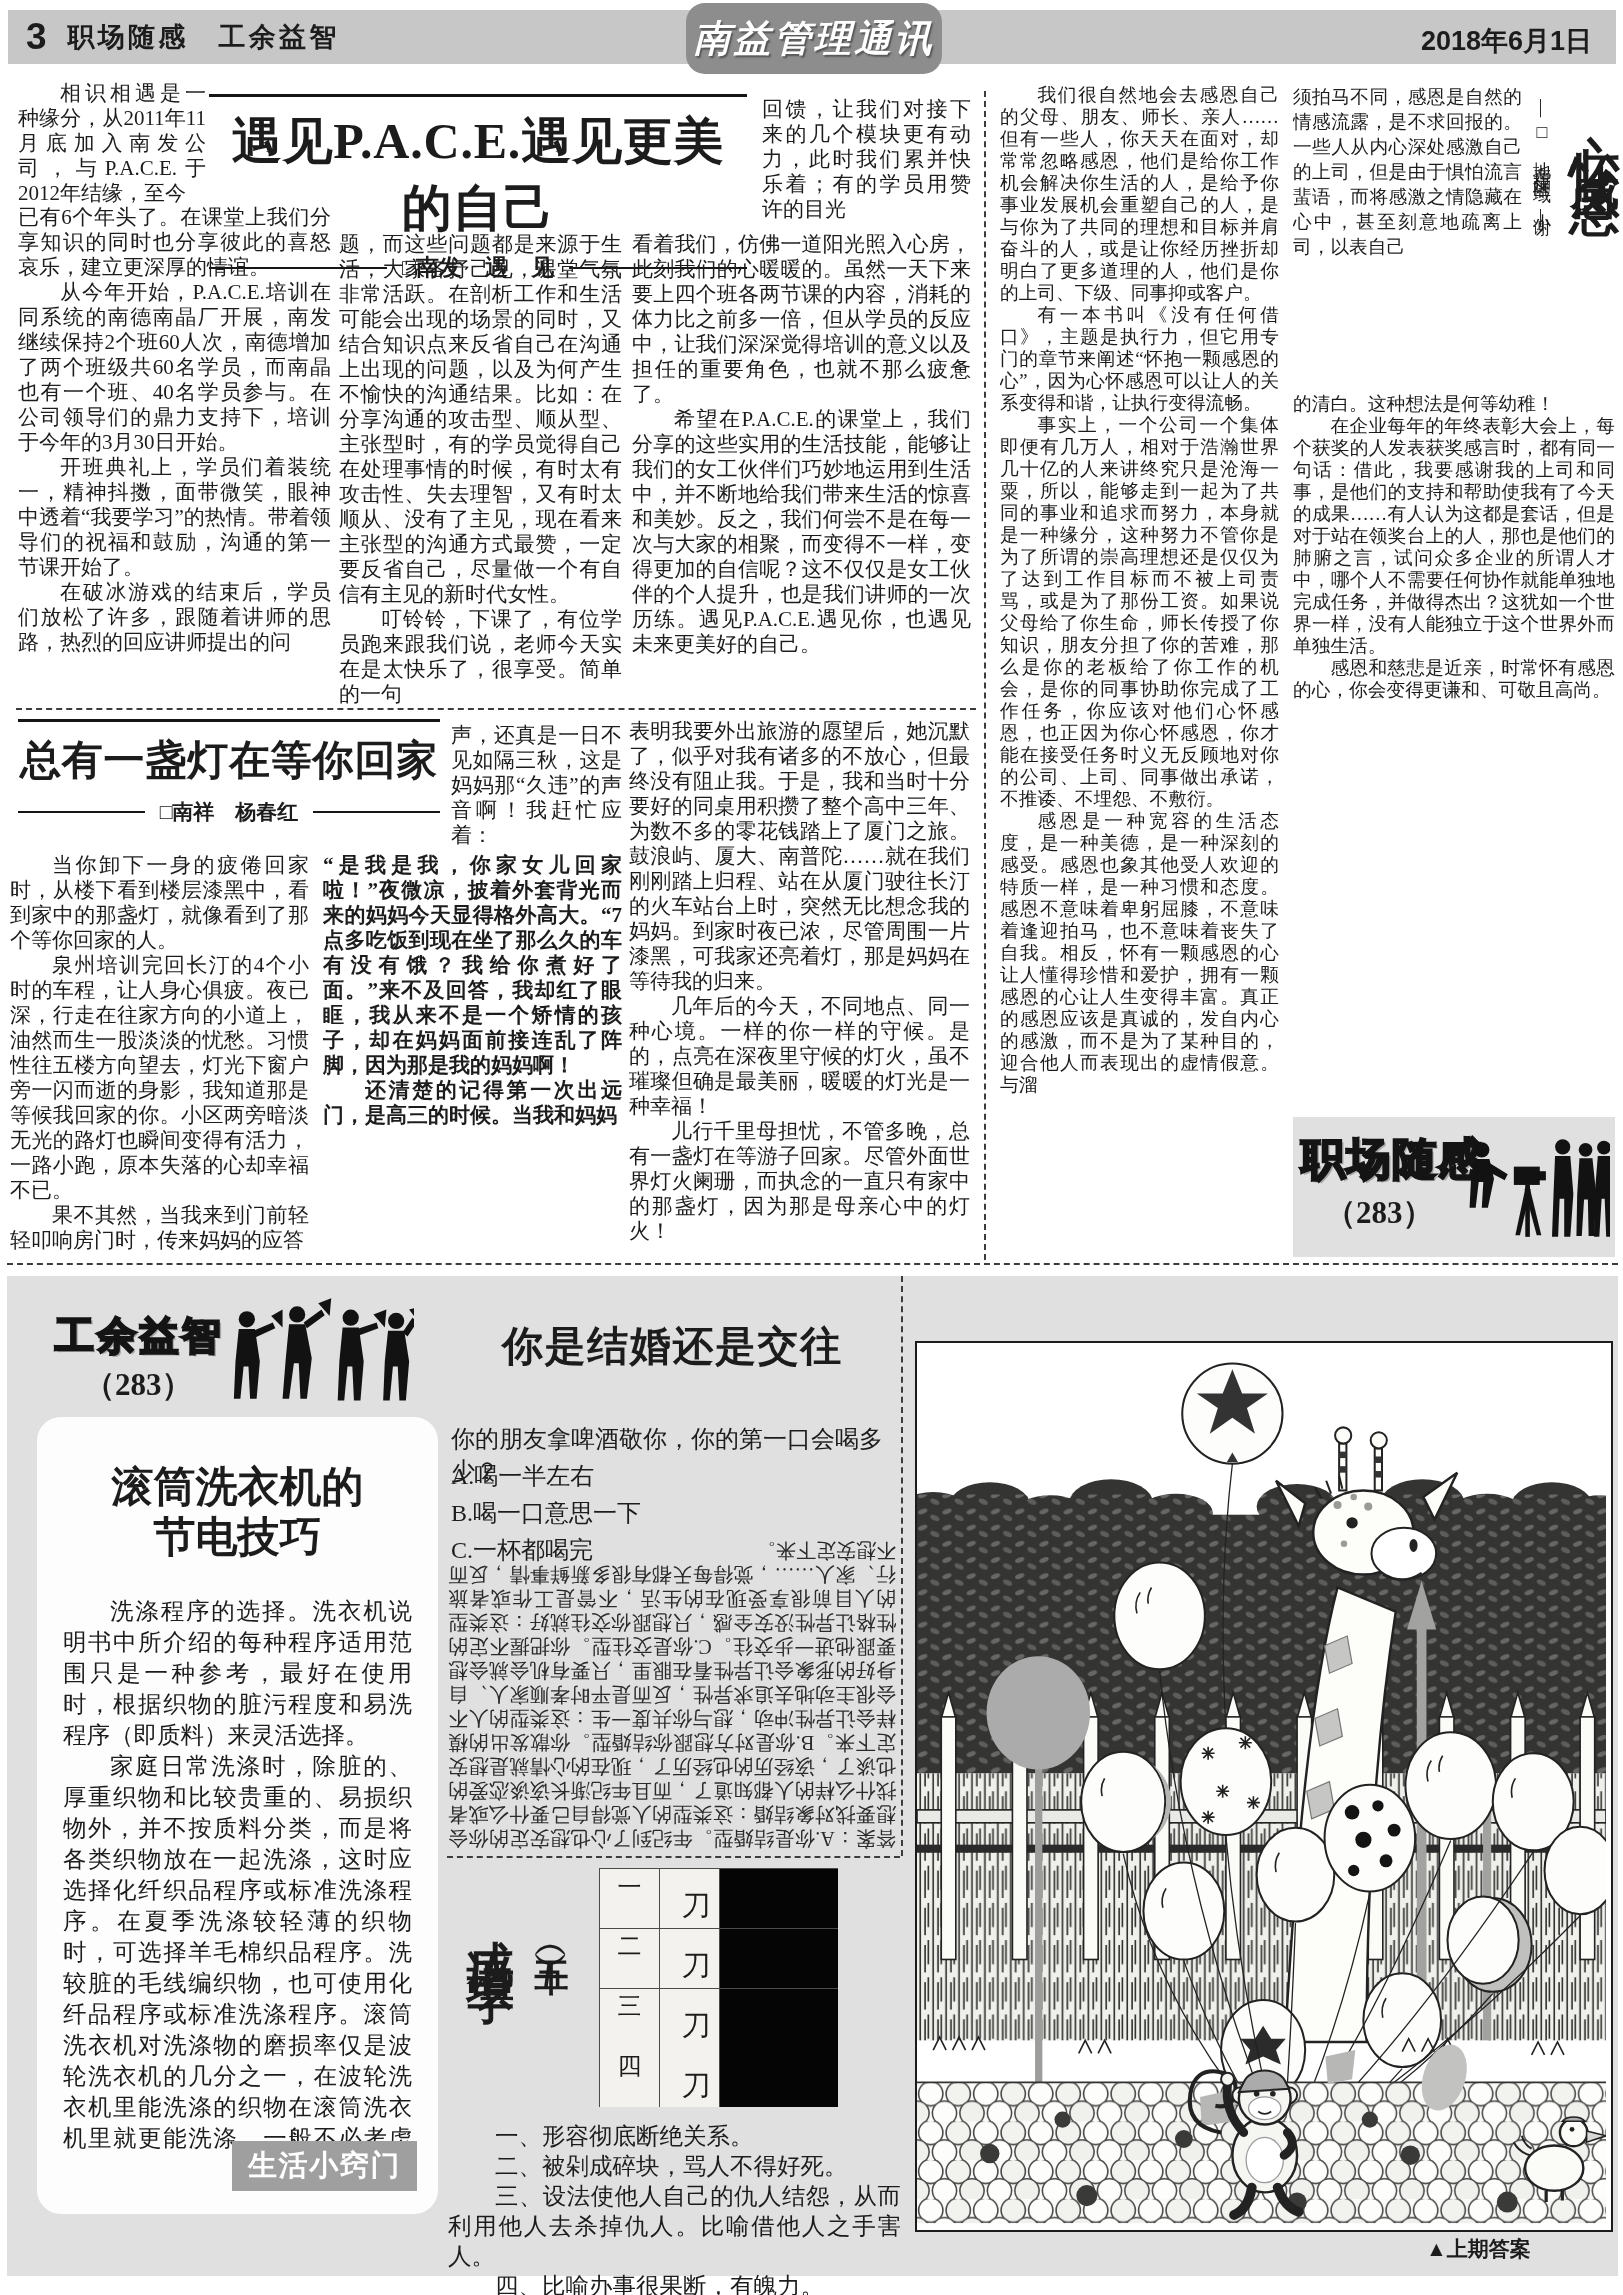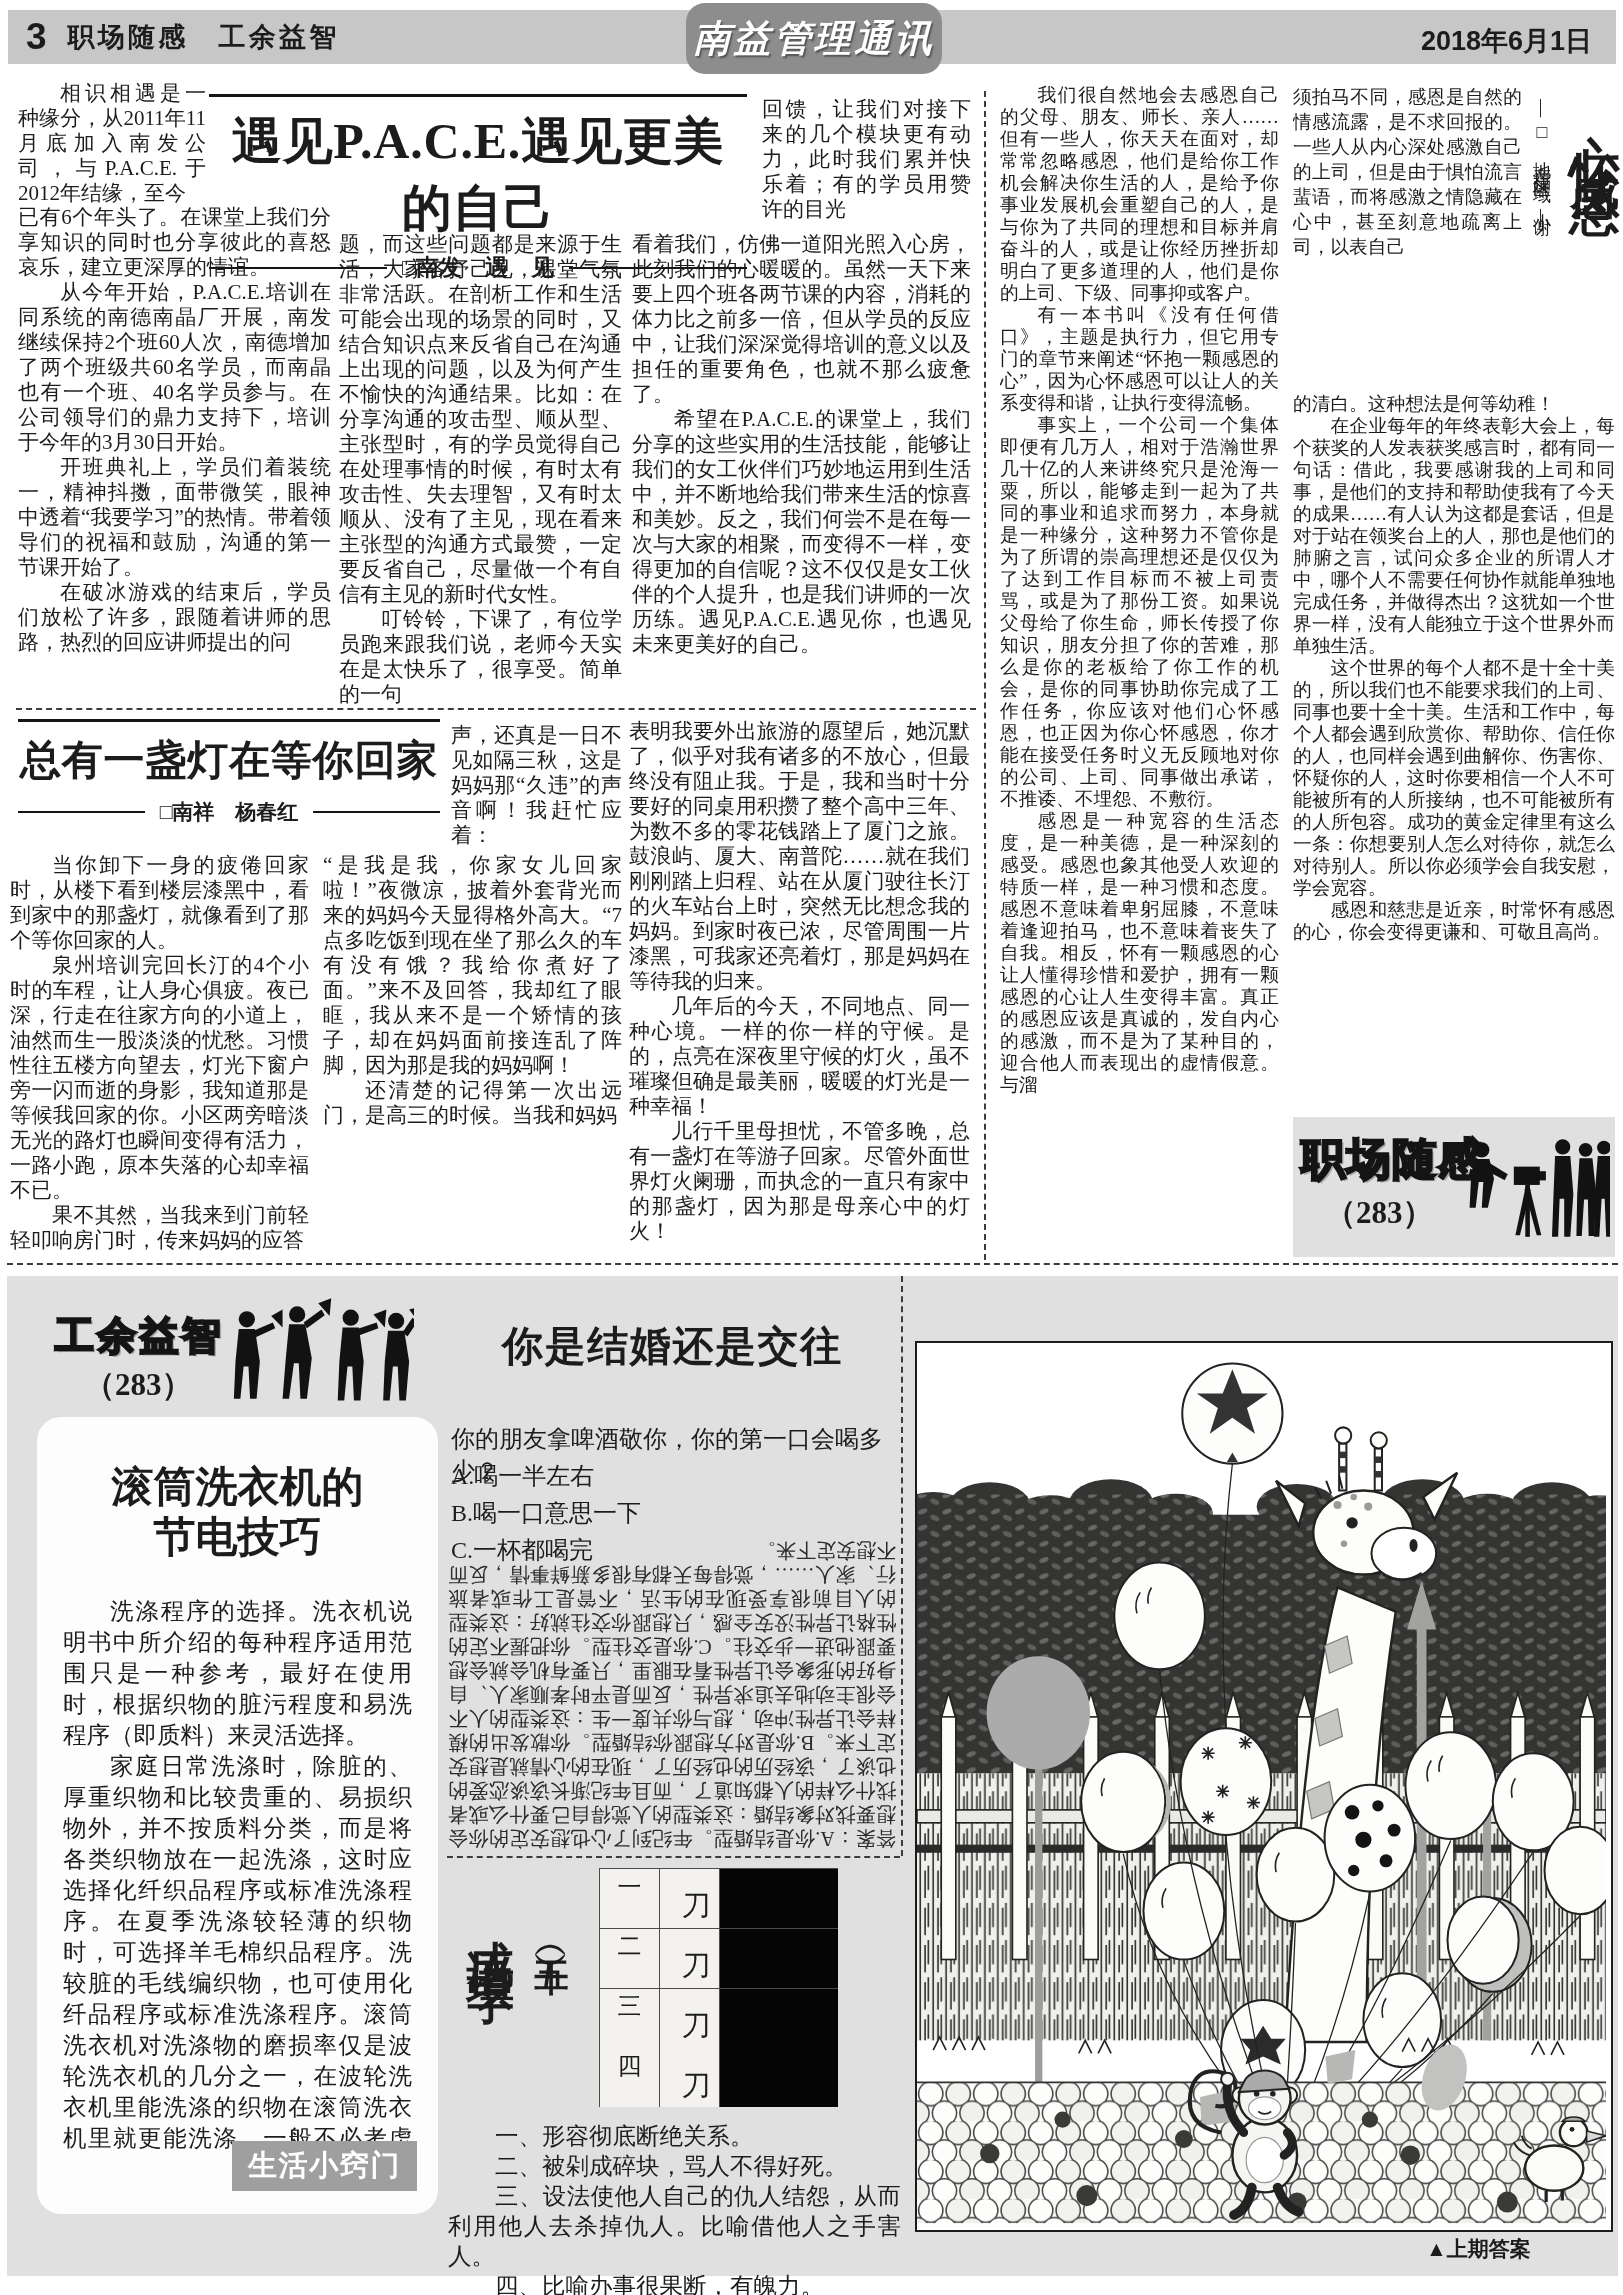--- a/index.html
+++ b/index.html
@@ -123,21 +123,21 @@
   <div class="abs bt" style="left:451px;top:723px;width:171px;height:128px;">
     <p class="cont">声，还真是一日不见如隔三秋，这是妈妈那“久违”的声音啊！我赶忙应着：</p>
   </div>
 
   <div class="abs bt" style="left:10px;top:853px;width:299px;height:406px;">
     <p>当你卸下一身的疲倦回家时，从楼下看到楼层漆黑中，看到家中的那盏灯，就像看到了那个等你回家的人。</p>
     <p>泉州培训完回长汀的4个小时的车程，让人身心俱疲。夜已深，行走在往家方向的小道上，油然而生一股淡淡的忧愁。习惯性往五楼方向望去，灯光下窗户旁一闪而逝的身影，我知道那是等候我回家的你。小区两旁暗淡无光的路灯也瞬间变得有活力，一路小跑，原本失落的心却幸福不已。</p>
     <p>果不其然，当我来到门前轻轻叩响房门时，传来妈妈的应答</p>
   </div>
 
-  <div class="abs bt" style="left:323px;top:853px;width:299px;height:406px;">
+  <div class="abs bt" style="left:323px;top:853px;width:299px;height:406px;font-weight:bold;">
     <p class="cont">“是我是我，你家女儿回家啦！”夜微凉，披着外套背光而来的妈妈今天显得格外高大。“7点多吃饭到现在坐了那么久的车有没有饿？我给你煮好了面。”来不及回答，我却红了眼眶，我从来不是一个矫情的孩子，却在妈妈面前接连乱了阵脚，因为那是我的妈妈啊！</p>
     <p>还清楚的记得第一次出远门，是高三的时候。当我和妈妈</p>
   </div>
 
   <div class="abs bt" style="left:629px;top:719px;width:341px;height:539px;">
     <p class="cont">表明我要外出旅游的愿望后，她沉默了，似乎对我有诸多的不放心，但最终没有阻止我。于是，我和当时十分要好的同桌用积攒了整个高中三年、为数不多的零花钱踏上了厦门之旅。鼓浪屿、厦大、南普陀……就在我们刚刚踏上归程、站在从厦门驶往长汀的火车站台上时，突然无比想念我的妈妈。到家时夜已浓，尽管周围一片漆黑，可我家还亮着灯，那是妈妈在等待我的归来。</p>
     <p>几年后的今天，不同地点、同一种心境。一样的你一样的守候。是的，点亮在深夜里守候的灯火，虽不璀璨但确是最美丽，暖暖的灯光是一种幸福！</p>
     <p>儿行千里母担忧，不管多晚，总有一盏灯在等游子回家。尽管外面世界灯火阑珊，而执念的一直只有家中的那盏灯，因为那是母亲心中的灯火！</p>
   </div>
 
@@ -150,21 +150,20 @@
     <p>感恩是一种宽容的生活态度，是一种美德，是一种深刻的感受。感恩也象其他受人欢迎的特质一样，是一种习惯和态度。感恩不意味着卑躬屈膝，不意味着逢迎拍马，也不意味着丧失了自我。相反，怀有一颗感恩的心让人懂得珍惜和爱护，拥有一颗感恩的心让人生变得丰富。真正的感恩应该是真诚的，发自内心的感激，而不是为了某种目的，迎合他人而表现出的虚情假意。与溜</p>
   </div>
 
   <div class="abs bt gt" style="left:1293px;top:84px;width:229px;height:307px;line-height:25px;">
     <p class="cont">须拍马不同，感恩是自然的情感流露，是不求回报的。一些人从内心深处感激自己的上司，但是由于惧怕流言蜚语，而将感激之情隐藏在心中，甚至刻意地疏离上司，以表自己</p>
   </div>
 
   <div class="abs bt gt" style="left:1293px;top:393px;width:322px;height:715px;">
     <p class="cont">的清白。这种想法是何等幼稚！</p>
     <p>在企业每年的年终表彰大会上，每个获奖的人发表获奖感言时，都有同一句话：借此，我要感谢我的上司和同事，是他们的支持和帮助使我有了今天的成果……有人认为这都是套话，但是对于站在领奖台上的人，那也是他们的肺腑之言，试问众多企业的所谓人才中，哪个人不需要任何协作就能单独地完成任务，并做得杰出？这犹如一个世界一样，没有人能独立于这个世界外而单独生活。</p>
-    <p>这个世界的每个人都不是十全十美的，所以我们也不能要求我们的上司、同事也要十全十美。生活和工作中，每个人都会遇到欣赏你、帮助你、信任你的人，也同样会遇到曲解你、伤害你、怀疑你的人，这时你要相信一个人不可能被所有的人所接纳，也不可能被所有的人所包容。成功的黄金定律里有这么一条：你想要别人怎么对待你，就怎么对待别人。所以你必须学会自我安慰，学会宽容。</p>
     <p>感恩和慈悲是近亲，时常怀有感恩的心，你会变得更谦和、可敬且高尚。</p>
   </div>
 
   <div class="abs" id="grat-vtitle" style="left:1530px;top:94px;height:390px;">
     <div id="grat-byline">—□地产福建区域　小谢—</div>
     <div id="grat-title">心怀感恩</div>
   </div>
 
   <div class="abs" id="workbox">
     <div class="outlined" style="position:absolute;left:8px;top:13px;font-size:44px;letter-spacing:1.6px;">职场随感</div>

